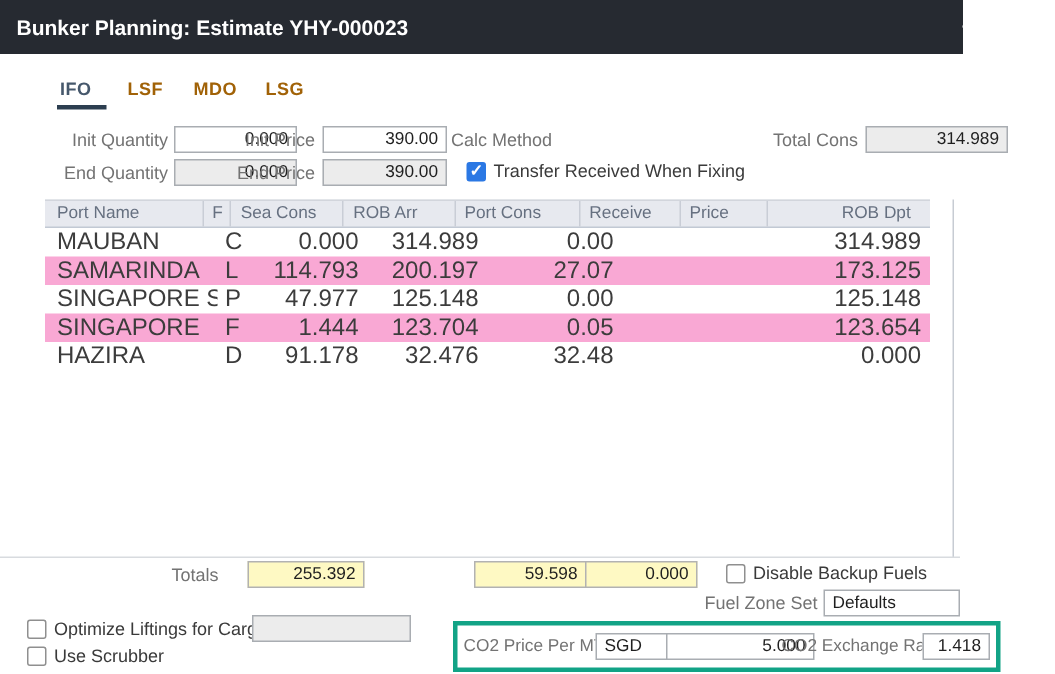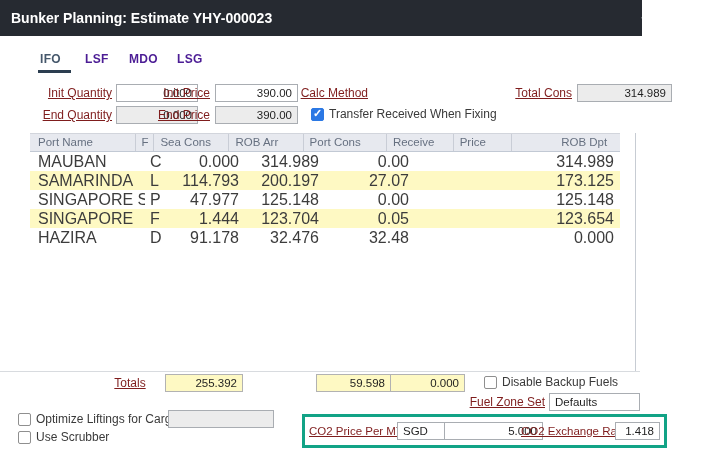--- a/index.html
+++ b/index.html
@@ -9,43 +9,43 @@
   .abs { position:absolute; }
 
   
   .titlebar { left:0; top:0; width:642px; height:36px; background:#262a31; }
   .title { left:11px; top:0; height:36px; line-height:36px; color:#fff; font-size:14px; font-weight:bold; white-space:nowrap; }
   .winbtn { top:0; width:22px; height:36px; line-height:36px; text-align:center; color:#fff; font-size:13px; font-weight:bold; cursor:pointer; }
   .minbtn { left:634px; }
   .closebtn { left:676px; }
 
   
-  .tab { top:52px; font-size:12px; font-weight:bold; color:#4c1d95; letter-spacing:.3px; cursor:pointer; }
+  .tab { top:52px; font-size:12px; font-weight:bold; color:#a16207; letter-spacing:.3px; cursor:pointer; }
   .tab.active { color:#46586c; }
   .tab-underline { left:38px; top:70px; width:33px; height:3px; background:#2c3e50; }
 
   
-  .lbl { font-size:12px; color:#7f1d1d; height:18px; line-height:18px; white-space:nowrap;text-decoration:underline; }
+  .lbl { font-size:12px; color:#737373; height:18px; line-height:18px; white-space:nowrap; }
   .r { text-align:right; }
   .ibox { height:18px; line-height:16px; border:1px solid #a9adb2; background:#fff; font-size:11.5px; color:#1f1f1f; padding:0 5px; white-space:nowrap; overflow:hidden; }
   .ibox.num { text-align:right; }
   .ibox.ro { background:#ececec; }
 
   
   .cb { width:13px; height:13px; border:1px solid #8f8f8f; background:#fff; border-radius:2px; position:absolute; cursor:pointer; }
   .cb.checked { background:#2b78e4; border-color:#2b78e4; }
   .cb.checked::after { content:"✓"; position:absolute; left:1px; top:-2px; color:#fff; font-size:11px; font-weight:bold; }
   .cblbl { font-size:12px; color:#3a3a3a; height:15px; line-height:15px; white-space:nowrap; cursor:pointer; }
 
   
   .grid-head { left:30px; top:133px; width:590px; height:19px; background:#e7e9ef; border-top:1px solid #d2d5dc; border-bottom:1px solid #c2c9d4; display:flex; }
   .hcell { font-size:11.5px; color:#667080; line-height:17px; padding-left:6px; border-right:1px solid #c9cdd6; overflow:hidden; white-space:nowrap; cursor:pointer; }
   .hcell:last-child { border-right:none;margin-left:43px; }
   .trow { left:30px; width:590px; height:19px; display:flex; font-size:16px; line-height:19px; color:#3c3c3c; }
-  .trow.stripe { background:#fef9c3;align-items:flex-end; }
+  .trow.stripe { background:#f9a8d4;align-items:flex-end; }
   .tcell { overflow:hidden; white-space:nowrap; }
   .c0 { width:115px; padding-left:8px; }
   .c1 { width:19px; padding-left:5px; }
   .c2 { width:81px; text-align:right; padding-right:6px; }
   .c3 { width:80px; text-align:right; padding-right:6px; }
   .c4 { width:90px; text-align:right; padding-right:6px; }
   .c5 { width:72px; text-align:right; padding-right:6px; }
   .c6 { width:63px; text-align:right; padding-right:6px; }
   .c7 { width:70px; text-align:right; padding-right:6px; }
   .hcell.c0 { padding-left:8px; }

